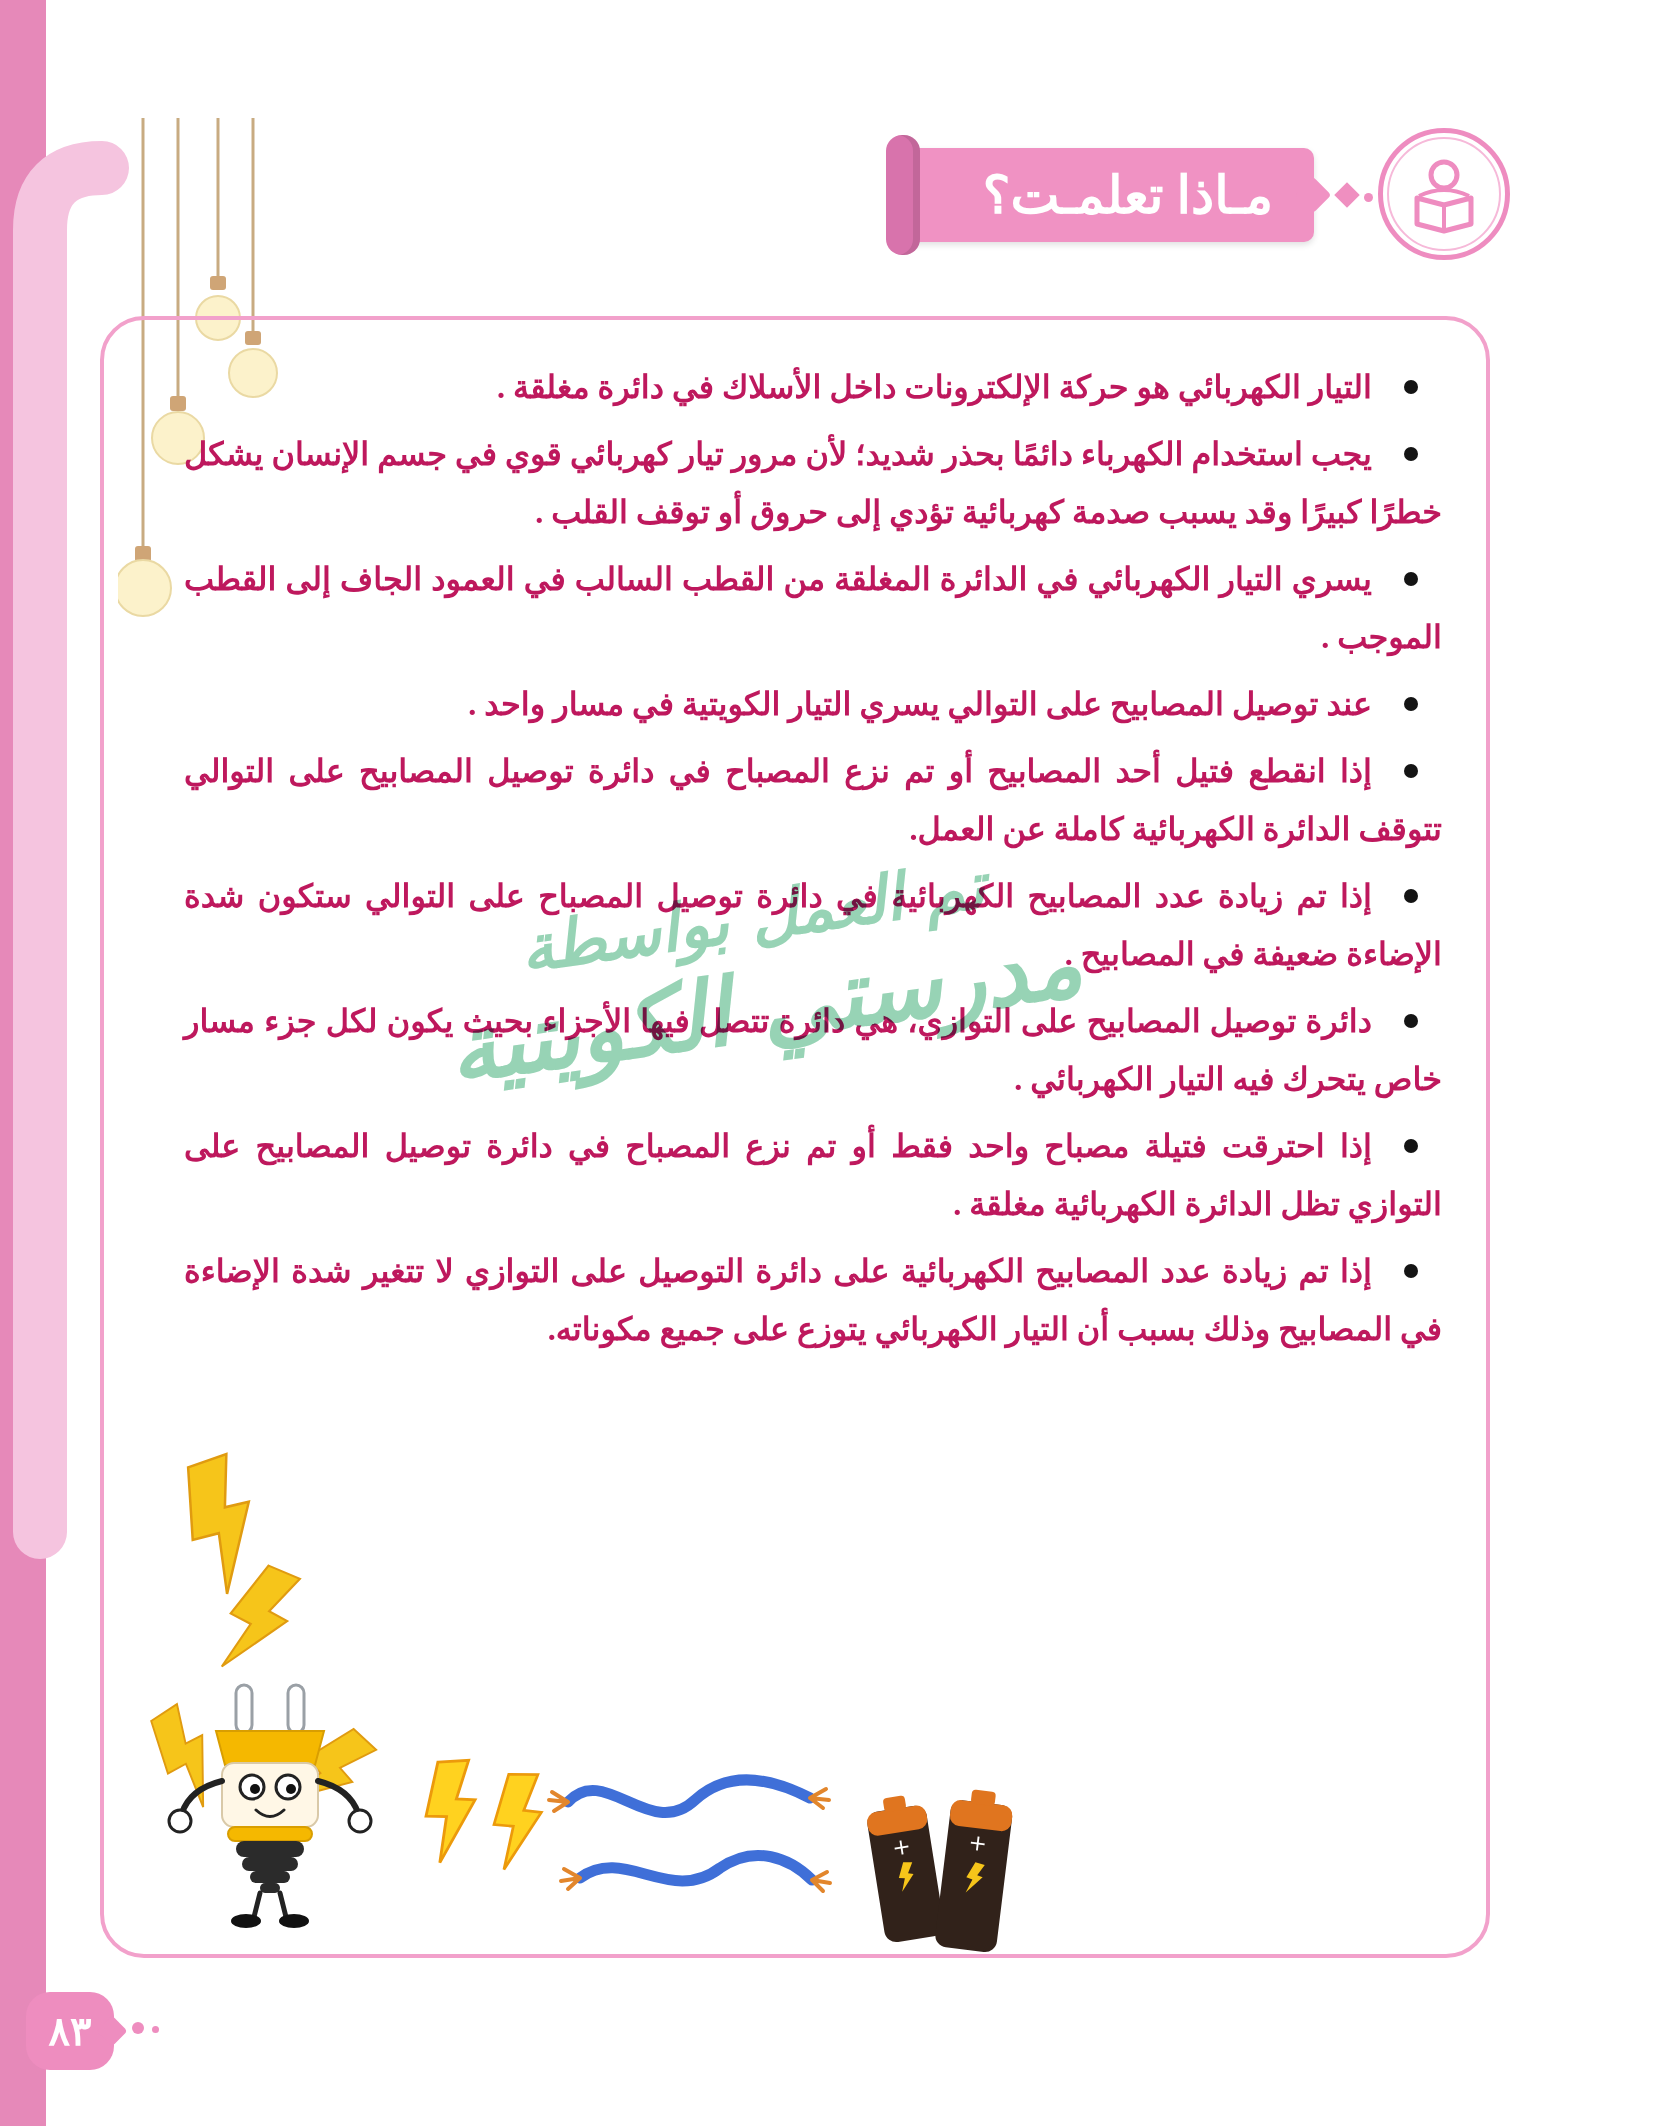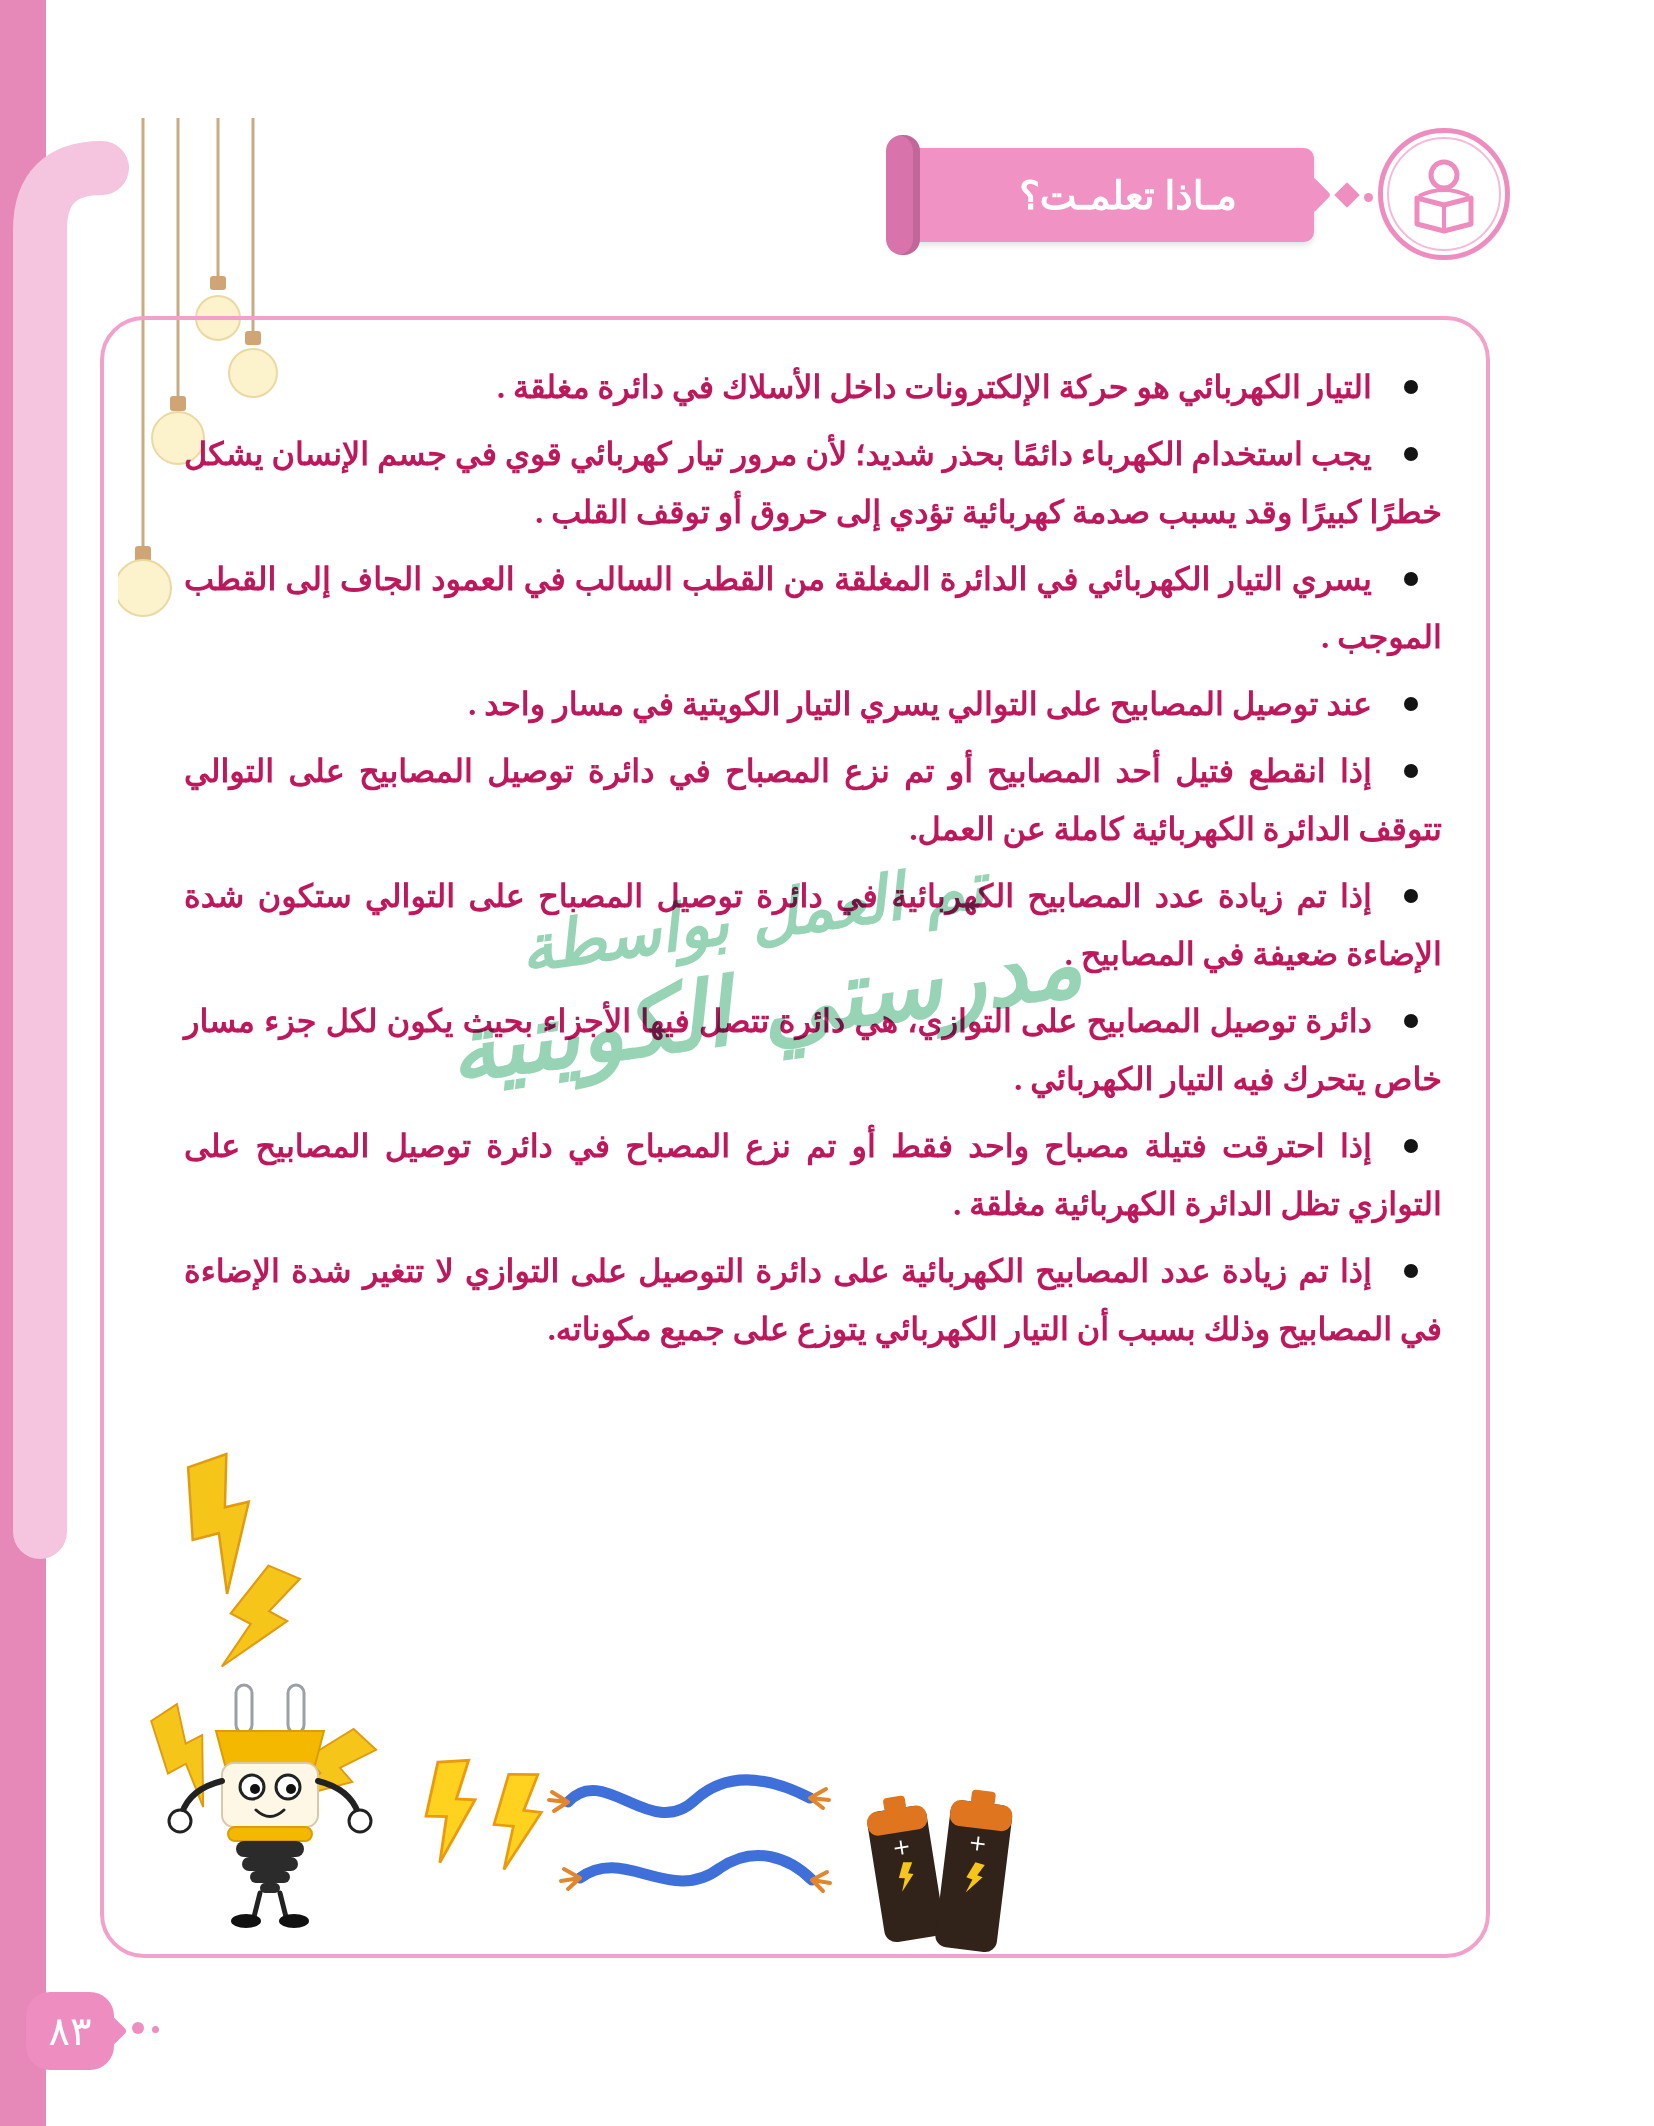--- a/index.html
+++ b/index.html
@@ -20,21 +20,21 @@
   }
   .banner::before {
     content:""; position:absolute; left:-16px; top:-13px; width:34px; height:120px;
     background:#d873ac; border-radius:16px; box-shadow:inset -7px 0 0 rgba(0,0,0,.10);
   }
   .banner::after {
     content:""; position:absolute; right:-12px; top:50%;
     transform:translateY(-50%) rotate(45deg); width:26px; height:26px;
     background:#f092c3; border-radius:4px;
   }
-  .banner-title { color:#fff; font-size:39px; font-weight:bold; letter-spacing:1px; direction:rtl;margin-left:40px; }
+  .banner-title { color:#fff; font-size:52px; font-weight:bold; letter-spacing:1px; direction:rtl;margin-left:40px; }
 
   .banner-diamond { position:absolute; left:1338px; top:186px; width:18px; height:18px; background:#ef8fc0; transform:rotate(45deg); }
   .banner-dot { position:absolute; left:1364px; top:193px; width:9px; height:9px; border-radius:50%; background:#ef8fc0; }
 
   .reader-badge {
     position:absolute; left:1378px; top:128px; width:132px; height:132px;
     border-radius:50%; background:#fff; border:5px solid #ee8cc0; box-sizing:border-box;
     display:flex; align-items:center; justify-content:center;
   }
   .reader-badge::before { content:""; position:absolute; inset:4px; border:2px solid #f6b9d9; border-radius:50%; }
@@ -69,21 +69,21 @@
   .watermark-line2 { font-size:92px; letter-spacing:3px; }
 
   
   .bulbs { position:absolute; left:118px; top:118px; }
   .decorations { position:absolute; left:110px; top:1450px; }
 
   
   .page-badge {
     position:absolute; left:26px; top:1992px; width:88px; height:78px;
     background:#ee8dbf; border-radius:24px; display:flex; align-items:center; justify-content:center;
-    color:#fff; font-size:40px; font-weight:normal;
+    color:#fff; font-size:40px; font-weight:bold;
   }
   .page-badge::after {
     content:""; position:absolute; right:-9px; top:50%;
     transform:translateY(-50%) rotate(45deg); width:22px; height:22px;
     background:#ee8dbf; border-radius:4px;
   }
   .badge-dot1 { position:absolute; left:132px; top:2022px; width:12px; height:12px; border-radius:50%; background:#ee8dbf; }
   .badge-dot2 { position:absolute; left:152px; top:2026px; width:7px; height:7px; border-radius:50%; background:#ee8dbf; }
 </style>
 </head>

